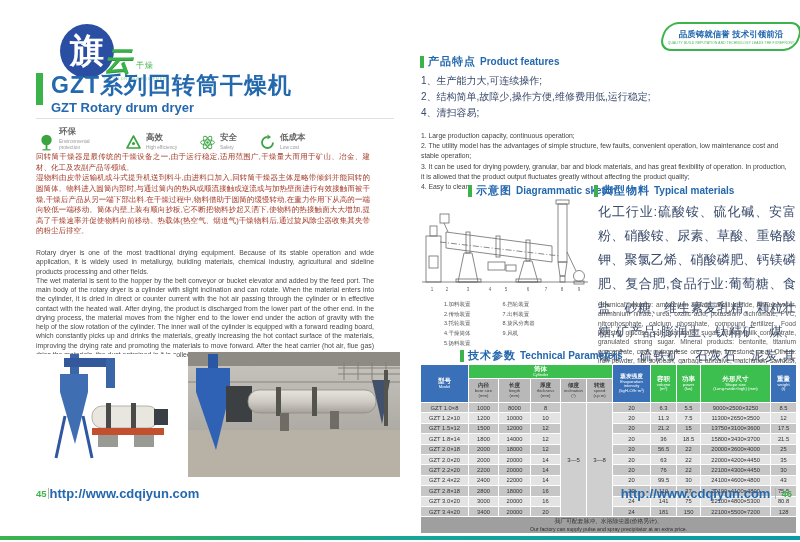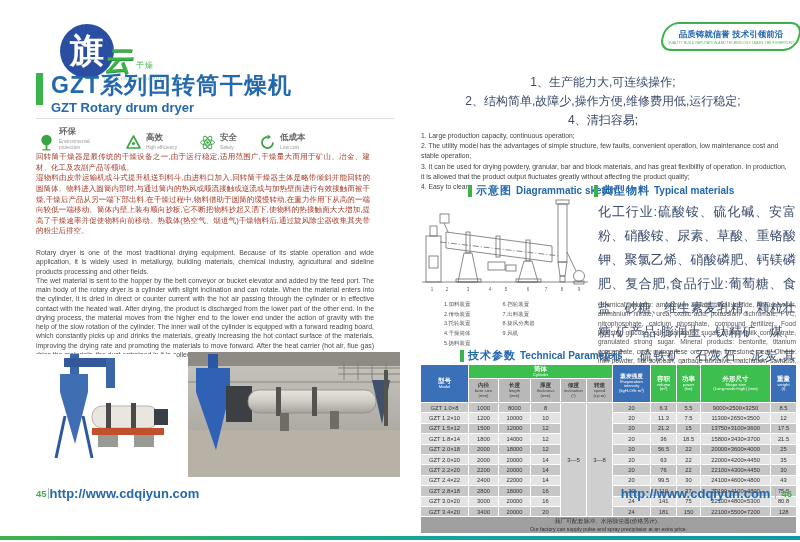--- a/index.html
+++ b/index.html
@@ -51,21 +51,21 @@
     display:flex;flex-direction:column;align-items:center;justify-content:center;background:#fff;}
   .banner-inner{transform:skewX(16deg);text-align:center;}
   .banner-zh{font-size:8.5px;font-weight:bold;color:#2468ae;white-space:nowrap;}
   .banner-en{font-size:3.2px;color:#3cb34a;white-space:nowrap;letter-spacing:.2px;}
 
   .sec-header{position:absolute;display:flex;align-items:baseline;gap:4px;}
   .sec-bar{width:4px;height:12px;background:#3cb34a;align-self:center;}
   .sec-zh{font-size:11px;font-weight:bold;color:#2468ae;letter-spacing:1px;}
   .sec-en{font-size:10px;font-weight:bold;color:#2468ae;}
 
-  .feat-list-zh{position:absolute;left:421px;top:73px;width:364px;font-size:12px;line-height:1.6;color:#3a4a6b;text-align:center;}
+  .feat-list-zh{position:absolute;left:421px;top:73px;width:364px;font-size:10px;line-height:1.6;color:#3a4a6b;}
   .feat-list-zh .li{text-indent:-12px;padding-left:12px;}
   .feat-list-en{position:absolute;left:421px;top:131px;width:366px;font-size:6.8px;line-height:1.5;color:#444;}
 
   .sketch-wrap{position:absolute;left:420px;top:198px;width:172px;height:150px;}
   .legend{position:absolute;left:24px;top:102px;display:flex;gap:32px;font-size:5.5px;color:#555;line-height:1.75;}
 
   .materials-zh{position:absolute;left:598px;top:200px;width:198px;font-size:13px;line-height:1.85;
     color:#3a4a6b;text-align:justify;}
   .materials-en{position:absolute;left:598px;top:300px;width:198px;font-size:6.6px;line-height:1.42;
     color:#555;text-align:justify;}
@@ -226,20 +226,25 @@
     <span class="footer-url">http://www.cdqiyun.com</span>
   </div>
 
   <div class="banner">
     <div class="banner-inner">
       <div class="banner-zh">品质铸就信誉  技术引领前沿</div>
       <div class="banner-en">QUALITY BUILD REPUTATION AND TECHNOLOGY LEADS THE FOREFRONT</div>
     </div>
   </div>
 
+  <div class="sec-header" style="left:420px;top:54px;">
+    <span class="sec-bar"></span>
+    <span class="sec-zh">产品特点</span>
+    <span class="sec-en">Product features</span>
+  </div>
 
   <div class="feat-list-zh">
     <div class="li">1、生产能力大,可连续操作;</div>
     <div class="li">2、结构简单,故障少,操作方便,维修费用低,运行稳定;</div>
     <div class="li">4、清扫容易;</div>
   </div>
   <div class="feat-list-en">
     <div>1.  Large production capacity, continuous operation;</div>
     <div>2.  The utility model has the advantages of simple structure, few faults, convenient operation, low maintenance cost and stable operation;</div>
     <div>3.  It can be used for drying powdery, granular, bar and block materials, and has great flexibility of operation. In production, it is allowed that the product output fluctuates greatly without affecting the product quality;</div>

